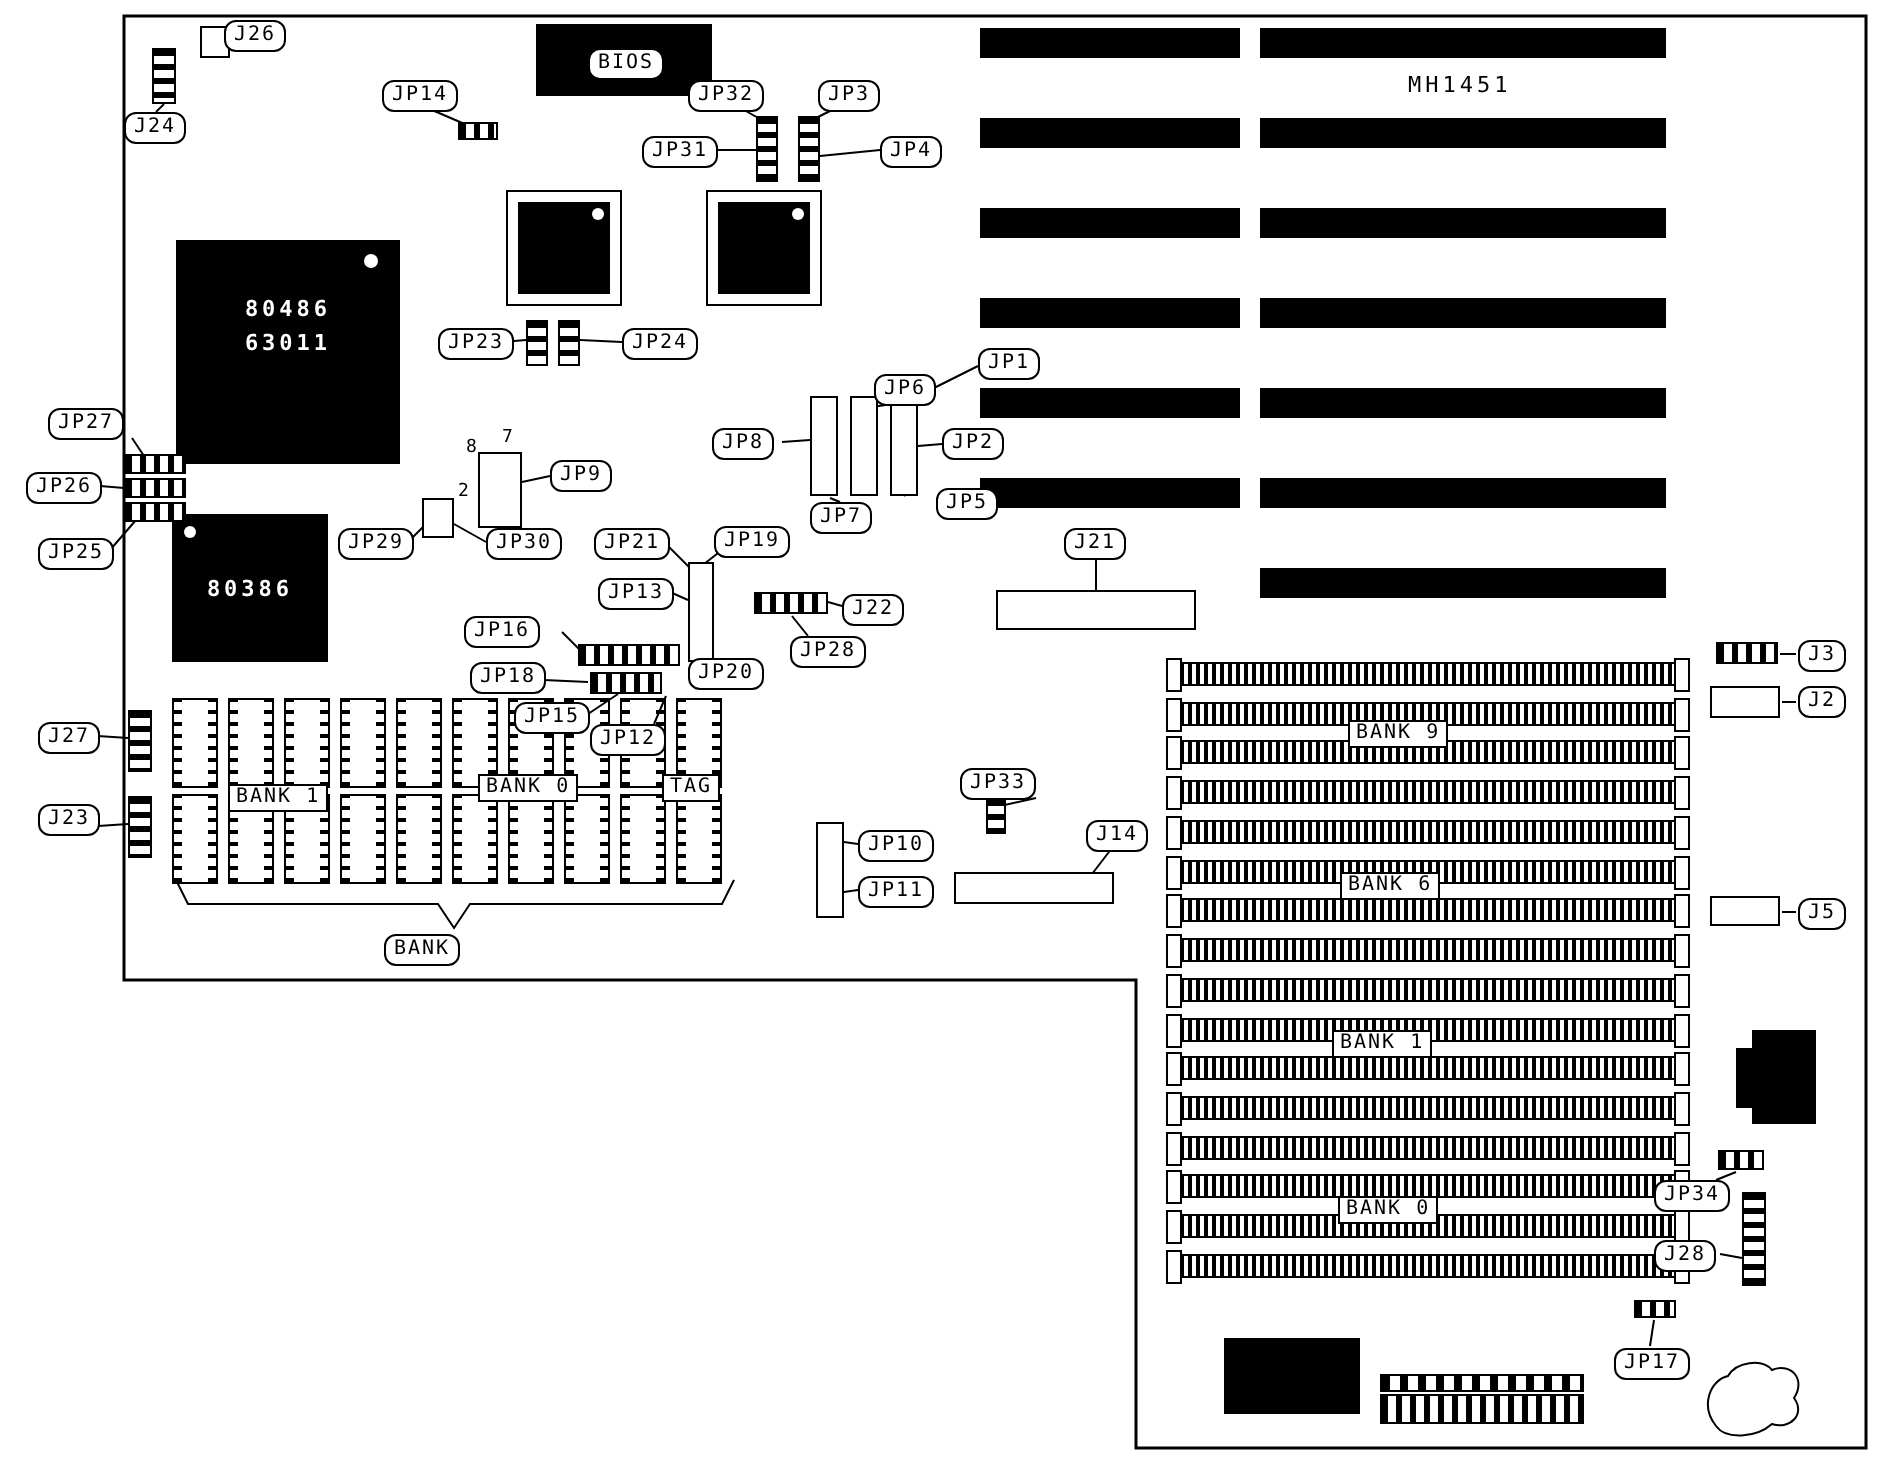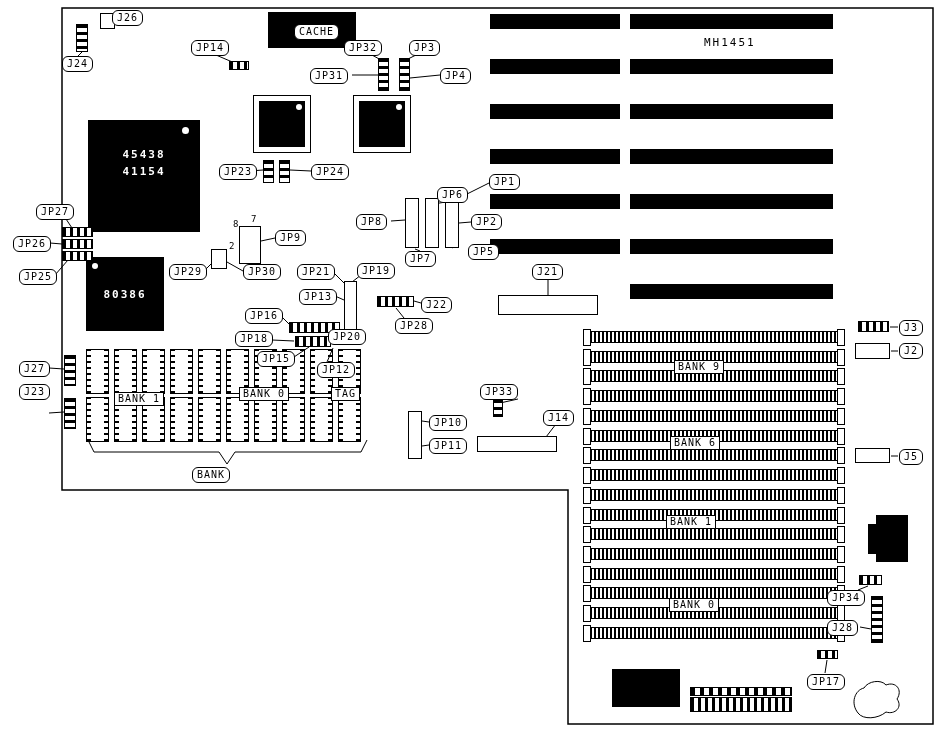--- a/index.html
+++ b/index.html
@@ -113,22 +113,22 @@
   <div class="qfp" style="left:253px;top:95px;width:58px;height:58px">
     <div class="core"></div>
     <div class="pin1"></div>
   </div>
   <div class="qfp" style="left:353px;top:95px;width:58px;height:58px">
     <div class="core"></div>
     <div class="pin1"></div>
   </div>
   <div class="chip" style="left:88px;top:120px;width:112px;height:112px"></div>
   <div class="dot" style="left:182px;top:127px;width:7px;height:7px"></div>
-  <div class="chiptxt" style="left:88px;top:148px;width:112px">45438</div>
-  <div class="chiptxt" style="left:88px;top:165px;width:112px">41154</div>
+  <div class="chiptxt" style="left:88px;top:148px;width:112px">80486</div>
+  <div class="chiptxt" style="left:88px;top:165px;width:112px">63011</div>
   <div class="chip" style="left:86px;top:257px;width:78px;height:74px"></div>
   <div class="dot" style="left:92px;top:263px;width:6px;height:6px"></div>
   <div class="chiptxt" style="left:86px;top:288px;width:78px">80386</div>
 
   <div class="modeltxt" style="left:704px;top:36px">MH1451</div>
 
   <div class="jgrid" style="left:100px;top:13px;width:15px;height:16px"></div>
   <div class="jv" style="left:76px;top:24px;width:12px;height:28px"></div>
   <div class="jh" style="left:229px;top:61px;width:20px;height:9px"></div>
   <div class="jv" style="left:378px;top:58px;width:11px;height:33px"></div>
@@ -175,52 +175,52 @@
   <div class="tag" style="left:239px;top:387px">BANK 0</div>
   <div class="tag" style="left:331px;top:387px">TAG</div>
   <div class="tag" style="left:674px;top:360px">BANK 9</div>
   <div class="tag" style="left:670px;top:436px">BANK 6</div>
   <div class="tag" style="left:666px;top:515px">BANK 1</div>
   <div class="tag" style="left:669px;top:598px">BANK 0</div>
 
   <div class="lbl" style="left:112px;top:10px">J26</div>
   <div class="lbl" style="left:62px;top:56px">J24</div>
   <div class="lbl" style="left:191px;top:40px">JP14</div>
-  <div class="lbl" style="left:294px;top:24px">CACHE</div>
+  <div class="lbl" style="left:294px;top:24px">BIOS</div>
   <div class="lbl" style="left:344px;top:40px">JP32</div>
   <div class="lbl" style="left:409px;top:40px">JP3</div>
-  <div class="lbl" style="left:310px;top:68px">JP31</div>
+  <div class="lbl" style="left:321px;top:68px">JP31</div>
   <div class="lbl" style="left:440px;top:68px">JP4</div>
   <div class="lbl" style="left:219px;top:164px">JP23</div>
   <div class="lbl" style="left:311px;top:164px">JP24</div>
-  <div class="lbl" style="left:36px;top:204px">JP27</div>
+  <div class="lbl" style="left:24px;top:204px">JP27</div>
   <div class="lbl" style="left:13px;top:236px">JP26</div>
   <div class="lbl" style="left:19px;top:269px">JP25</div>
   <div class="lbl" style="left:169px;top:264px">JP29</div>
   <div class="lbl" style="left:243px;top:264px">JP30</div>
   <div class="lbl" style="left:275px;top:230px">JP9</div>
   <div class="lbl" style="left:356px;top:214px">JP8</div>
   <div class="lbl" style="left:437px;top:187px">JP6</div>
   <div class="lbl" style="left:489px;top:174px">JP1</div>
   <div class="lbl" style="left:471px;top:214px">JP2</div>
   <div class="lbl" style="left:468px;top:244px">JP5</div>
   <div class="lbl" style="left:405px;top:251px">JP7</div>
   <div class="lbl" style="left:297px;top:264px">JP21</div>
   <div class="lbl" style="left:357px;top:263px">JP19</div>
   <div class="lbl" style="left:299px;top:289px">JP13</div>
   <div class="lbl" style="left:421px;top:297px">J22</div>
   <div class="lbl" style="left:395px;top:318px">JP28</div>
-  <div class="lbl" style="left:245px;top:308px">JP16</div>
+  <div class="lbl" style="left:232px;top:308px">JP16</div>
   <div class="lbl" style="left:235px;top:331px">JP18</div>
-  <div class="lbl" style="left:328px;top:329px">JP20</div>
+  <div class="lbl" style="left:344px;top:329px">JP20</div>
   <div class="lbl" style="left:257px;top:351px">JP15</div>
-  <div class="lbl" style="left:317px;top:362px">JP12</div>
+  <div class="lbl" style="left:295px;top:362px">JP12</div>
   <div class="lbl" style="left:532px;top:264px">J21</div>
   <div class="lbl" style="left:19px;top:361px">J27</div>
-  <div class="lbl" style="left:19px;top:384px">J23</div>
+  <div class="lbl" style="left:19px;top:402px">J23</div>
   <div class="lbl" style="left:429px;top:415px">JP10</div>
   <div class="lbl" style="left:429px;top:438px">JP11</div>
   <div class="lbl" style="left:480px;top:384px">JP33</div>
   <div class="lbl" style="left:543px;top:410px">J14</div>
   <div class="lbl" style="left:899px;top:320px">J3</div>
   <div class="lbl" style="left:899px;top:343px">J2</div>
   <div class="lbl" style="left:899px;top:449px">J5</div>
   <div class="lbl" style="left:827px;top:590px">JP34</div>
   <div class="lbl" style="left:827px;top:620px">J28</div>
   <div class="lbl" style="left:807px;top:674px">JP17</div>

